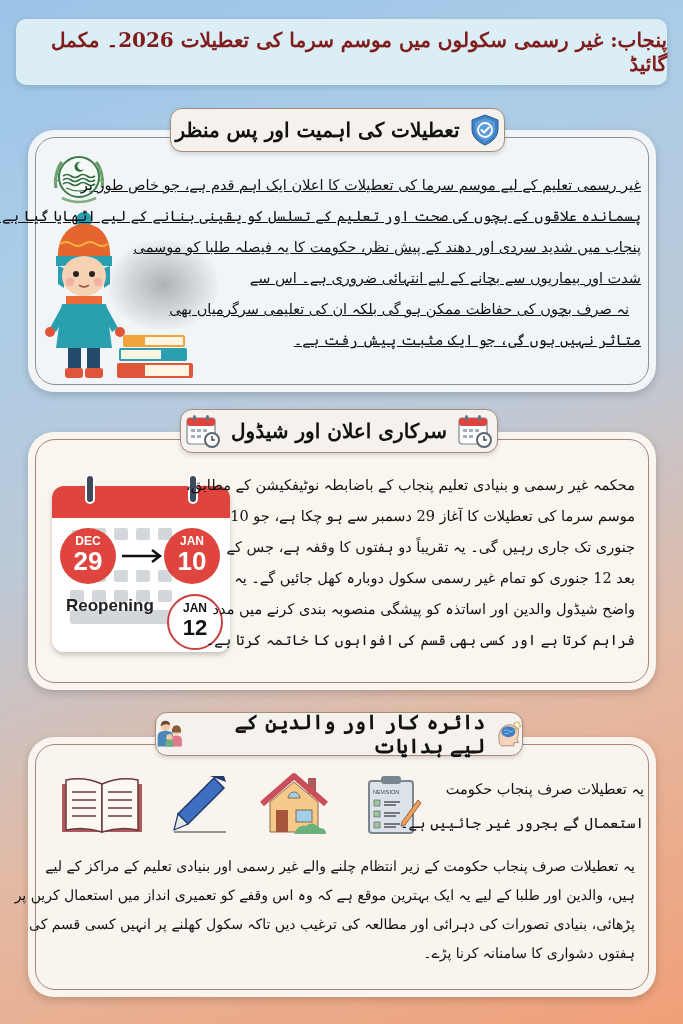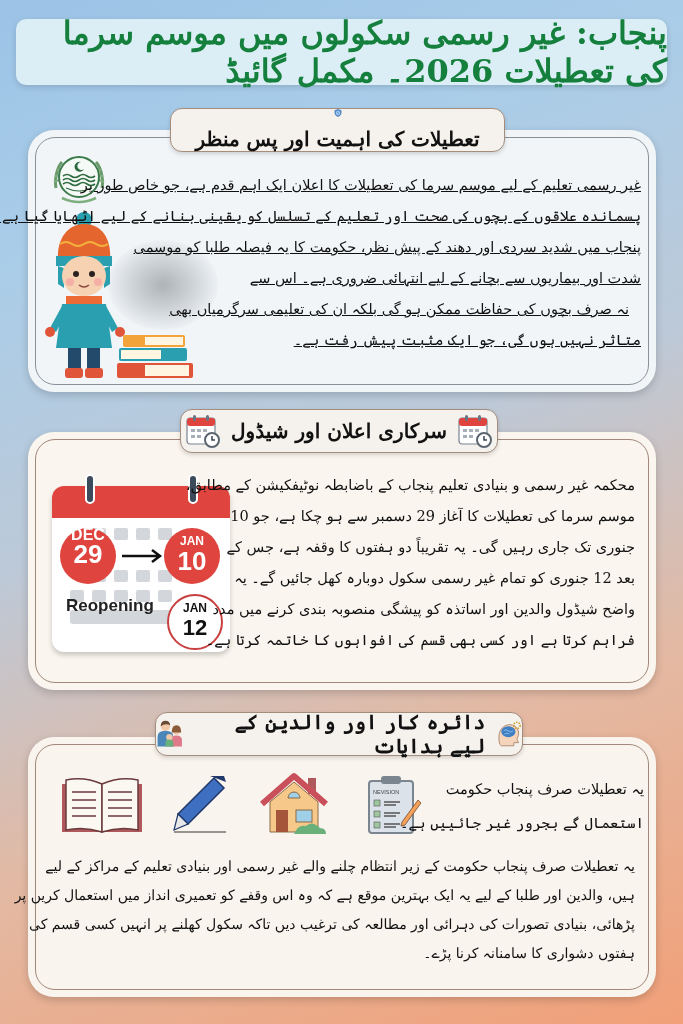--- a/index.html
+++ b/index.html
@@ -12,21 +12,21 @@
   .title-bar {
     position: absolute; left: 16px; top: 19px; width: 651px; height: 66px;
     background: #dceef5;
     border-radius: 10px;
     box-shadow: 0 2px 6px rgba(0,0,0,0.15);
     display: flex; align-items: center; justify-content: center;
     direction: rtl;
   }
   .title-bar span {
     font-family: "DejaVu Serif", serif;
-    font-size: 32px; font-weight: bold; color: #15803d;
+    font-size: 20px; font-weight: bold; color: #7f1d1d;
     letter-spacing: 0.2px;
     padding-left: 6px;
   }
   .card {
     position: absolute;
     background: #f3f6f8;
     border-radius: 26px;
     box-shadow: 0 3px 8px rgba(0,0,0,0.18);
   }
   .card::before {
@@ -51,21 +51,21 @@
     border-radius: 12px;
     box-shadow: 0 2px 4px rgba(0,0,0,0.15);
     display: flex; align-items: center; justify-content: center; gap: 10px;
     direction: rtl;
     z-index: 3;
   }
   .heading .htext {
     font-family: "DejaVu Serif", serif;
     font-size: 20px; font-weight: bold; color: #111;
   }
-  .h1 { left: 170px; top: 108px; width: 335px; flex-direction: column; }
+  .h1 { left: 170px; top: 108px; width: 335px; }
   .h2 { left: 180px; top: 409px; width: 318px; }
   .h3 { left: 155px; top: 712px; width: 368px; }
 
   .para {
     position: absolute; direction: rtl; text-align: right;
     font-family: "DejaVu Serif", serif;
     color: #111; font-size: 14.5px; line-height: 31px;
   }
   .para .line { display: block; white-space: nowrap; }
   .p1 { right: 42px; top: 170px; width: 470px; text-decoration: underline; }
@@ -204,21 +204,21 @@
         <rect x="88" y="44" width="14" height="12" rx="2"></rect>
       <rect x="0" y="64" width="14" height="12" rx="2"></rect>
         <rect x="22" y="64" width="14" height="12" rx="2"></rect>
         <rect x="44" y="64" width="14" height="12" rx="2"></rect>
         <rect x="66" y="64" width="14" height="12" rx="2"></rect>
         <rect x="88" y="64" width="14" height="12" rx="2"></rect>
       <rect x="0" y="84" width="106" height="14" rx="3"></rect>
     </g>
   </svg>
   <div style="position:absolute;left:8px;top:54px;width:56px;height:56px;border-radius:50%;background:#e0443e;color:#fff;text-align:center;font-family:'Liberation Sans',sans-serif;font-weight:bold;">
-    <div style="font-size:16px;line-height:13px;">DEC</div>
+    <div style="font-size:12px;margin-top:7px;line-height:13px;">DEC</div>
     <div style="font-size:26px;line-height:26px;">29</div>
   </div>
   <svg style="position:absolute;left:70px;top:74px" width="42" height="16" viewBox="0 0 42 16">
     <path d="M0 8 H38 M30 2 L38 8 L30 14" stroke="#111" stroke-width="2.5" fill="none"></path>
   </svg>
   <div style="position:absolute;left:112px;top:54px;width:56px;height:56px;border-radius:50%;background:#e0443e;color:#fff;text-align:center;font-family:'Liberation Sans',sans-serif;font-weight:bold;">
     <div style="font-size:12px;margin-top:7px;line-height:13px;">JAN</div>
     <div style="font-size:26px;line-height:26px;">10</div>
   </div>
   <div style="position:absolute;left:14px;top:122px;font-family:'Liberation Sans',sans-serif;font-weight:bold;font-size:17px;color:#222;">Reopening</div>

